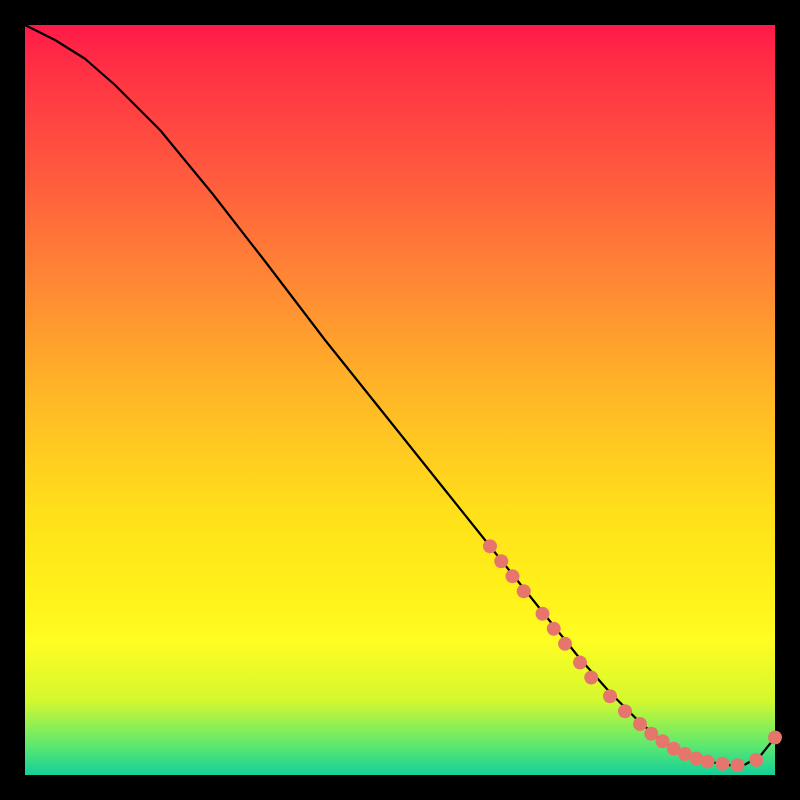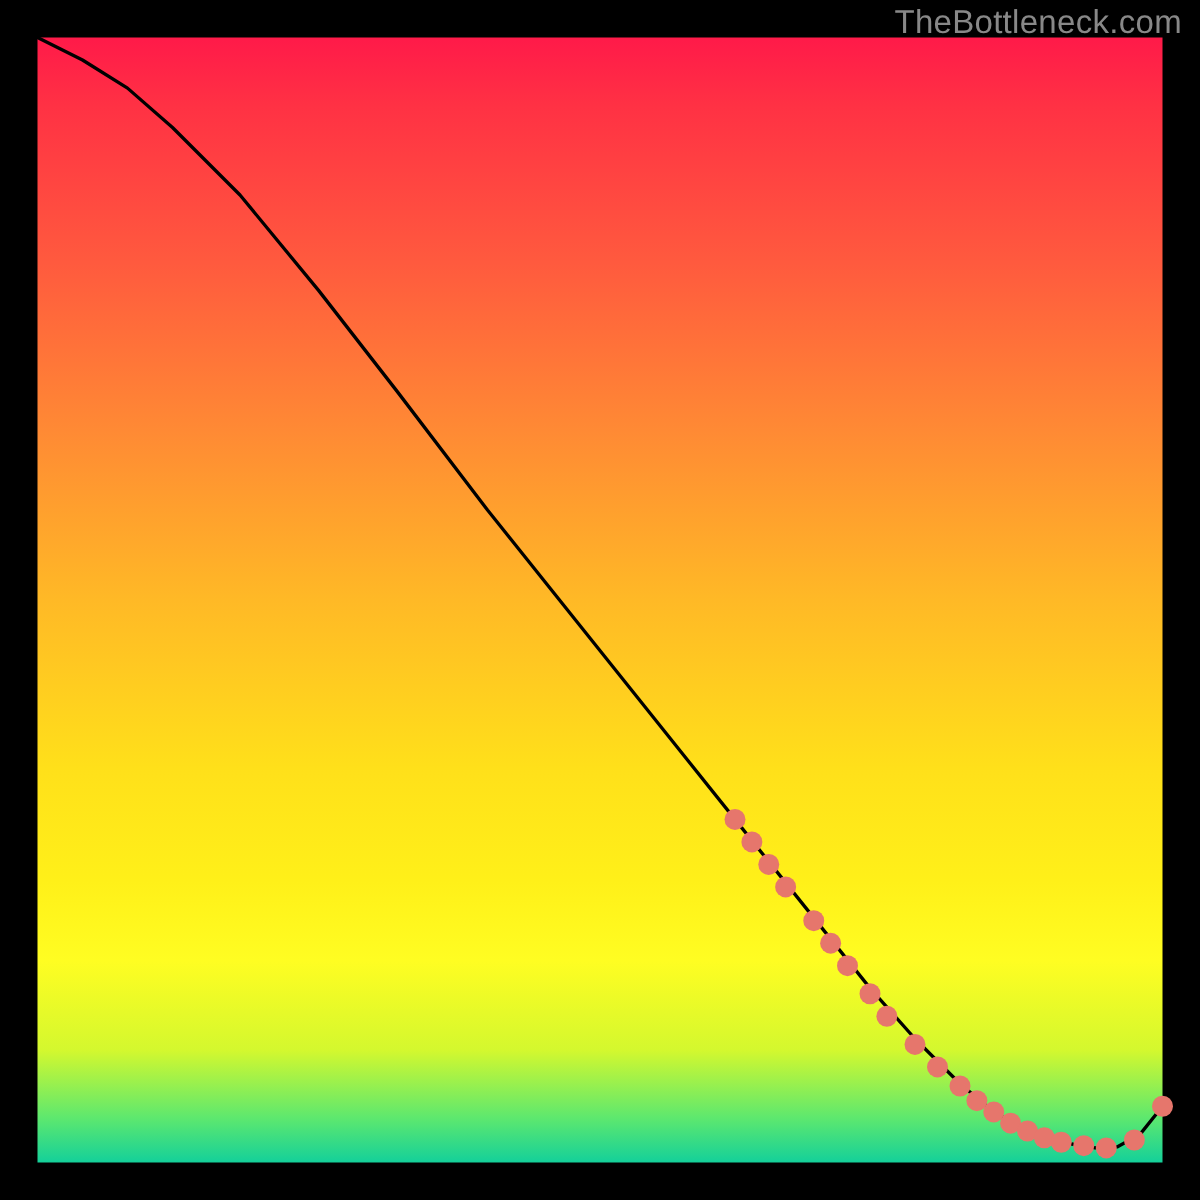--- a/index.html
+++ b/index.html
@@ -55,21 +55,20 @@
     top: 0;
     width: 750px;
     height: 750px;
     overflow: visible;
   }
 </style>
 </head>
 <body>
 
 <div class="frame">
-  <div class="watermark">TheBottleneck.com</div>
 
   <div class="plot-area">
     <svg class="curve" viewBox="0 0 750 750" preserveAspectRatio="none">
       <path id="curve-path" fill="none" stroke="#000000" stroke-width="2.2" stroke-linecap="round" stroke-linejoin="round" d="M0.00 0.00 L30.00 15.00 L60.00 33.75 L90.00 60.00 L135.00 105.00 L187.50 168.75 L240.00 236.25 L300.00 315.00 L360.00 390.00 L420.00 465.00 L465.00 521.25 L495.00 558.75 L525.00 596.25 L555.00 633.75 L585.00 667.50 L615.00 697.50 L637.50 716.25 L660.00 729.00 L682.50 736.50 L705.00 740.25 L720.00 739.50 L735.00 731.25 L750.00 712.50"></path>
       <g id="markers-group">
           <circle cx="465.00" cy="521.25" r="7" fill="#e6766c" stroke="#d85e56" stroke-width="0"></circle>
           <circle cx="476.25" cy="536.25" r="7" fill="#e6766c" stroke="#d85e56" stroke-width="0"></circle>
           <circle cx="487.50" cy="551.25" r="7" fill="#e6766c" stroke="#d85e56" stroke-width="0"></circle>
           <circle cx="498.75" cy="566.25" r="7" fill="#e6766c" stroke="#d85e56" stroke-width="0"></circle>
           <circle cx="517.50" cy="588.75" r="7" fill="#e6766c" stroke="#d85e56" stroke-width="0"></circle>

